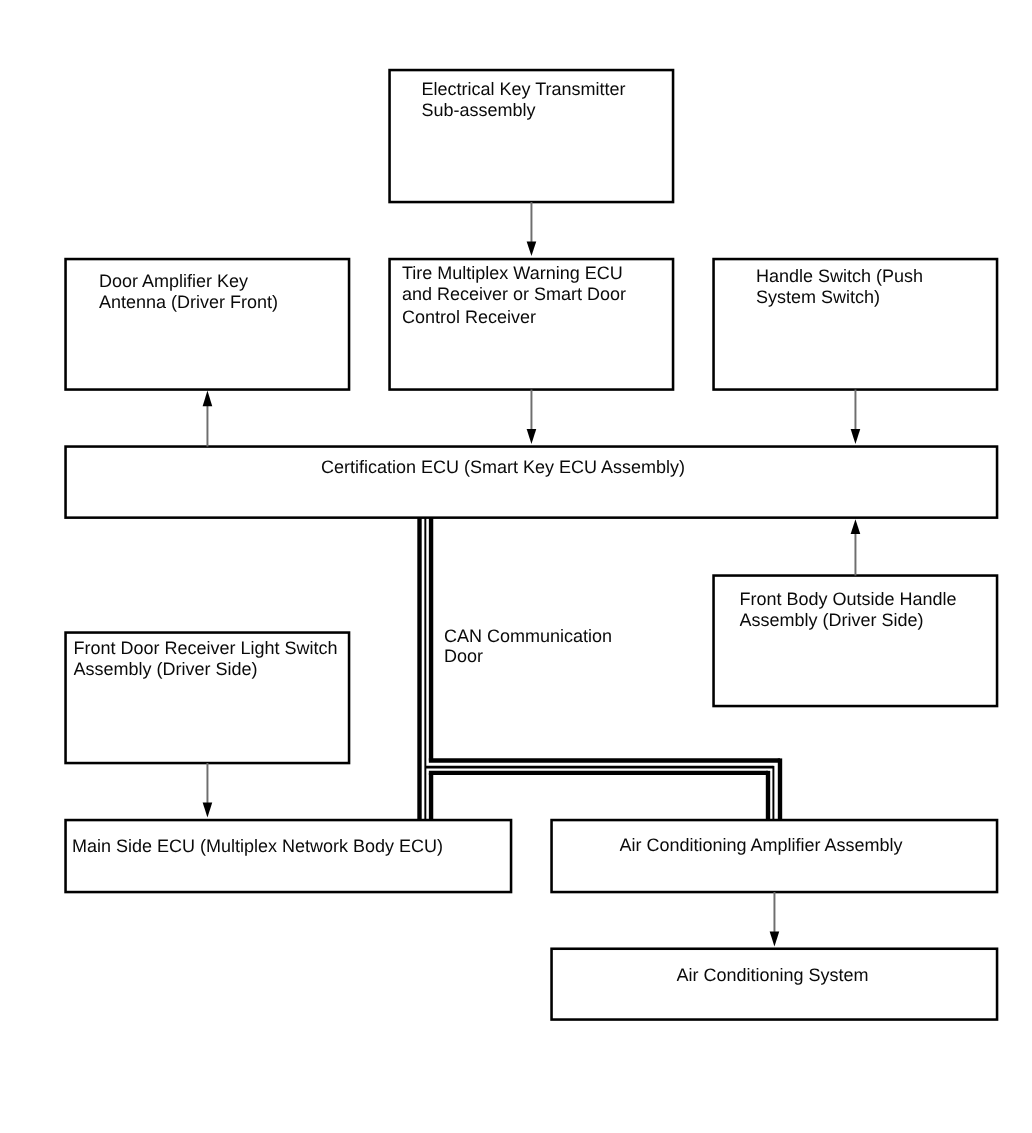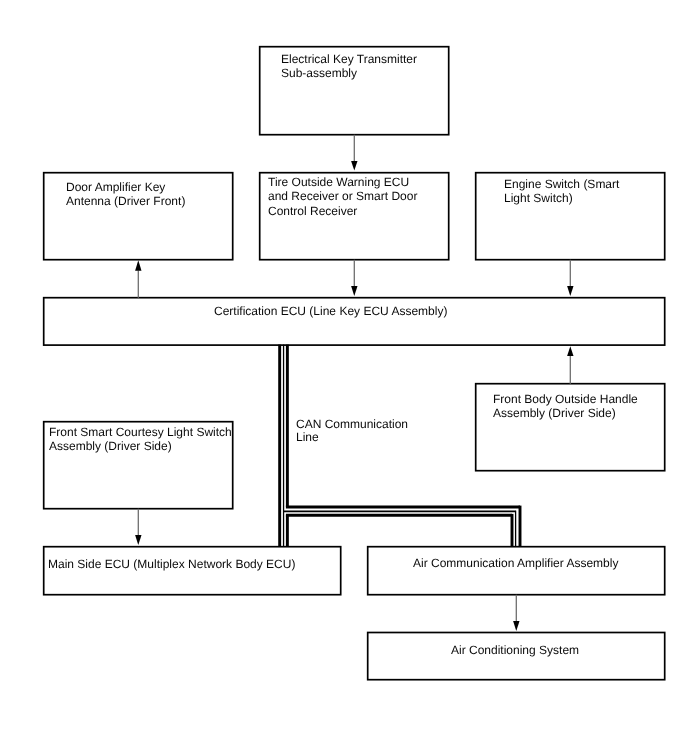--- a/index.html
+++ b/index.html
@@ -93,46 +93,46 @@
 
   <div class="label" id="t1">
       <span>Electrical Key Transmitter</span>
       <span>Sub-assembly</span>
     </div>
   <div class="label" id="t2">
       <span>Door Amplifier Key</span>
       <span>Antenna (Driver Front)</span>
     </div>
   <div class="label" id="t3">
-      <span>Tire Outside Warning ECU</span>
+      <span>Tire Multiplex Warning ECU</span>
       <span>and Receiver or Smart Door</span>
       <span>Control Receiver</span>
     </div>
   <div class="label" id="t4">
-      <span>Engine Switch (Smart</span>
-      <span>Light Switch)</span>
+      <span>Handle Switch (Push</span>
+      <span>System Switch)</span>
     </div>
   <div class="label" id="t5">
-      <span>Certification ECU (Line Key ECU Assembly)</span>
+      <span>Certification ECU (Smart Key ECU Assembly)</span>
     </div>
   <div class="label" id="t6">
       <span>Front Body Outside Handle</span>
       <span>Assembly (Driver Side)</span>
     </div>
   <div class="label" id="t7">
-      <span>Front Smart Courtesy Light Switch</span>
+      <span>Front Door Receiver Light Switch</span>
       <span>Assembly (Driver Side)</span>
     </div>
   <div class="label" id="t8">
       <span>Main Side ECU (Multiplex Network Body ECU)</span>
     </div>
   <div class="label" id="t9">
-      <span>Air Communication Amplifier Assembly</span>
+      <span>Air Conditioning Amplifier Assembly</span>
     </div>
   <div class="label" id="t10">
       <span>Air Conditioning System</span>
     </div>
   <div class="label" id="tcan">
       <span>CAN Communication</span>
-      <span>Line</span>
+      <span>Door</span>
     </div>
 
 </div>
 
 </body></html>

